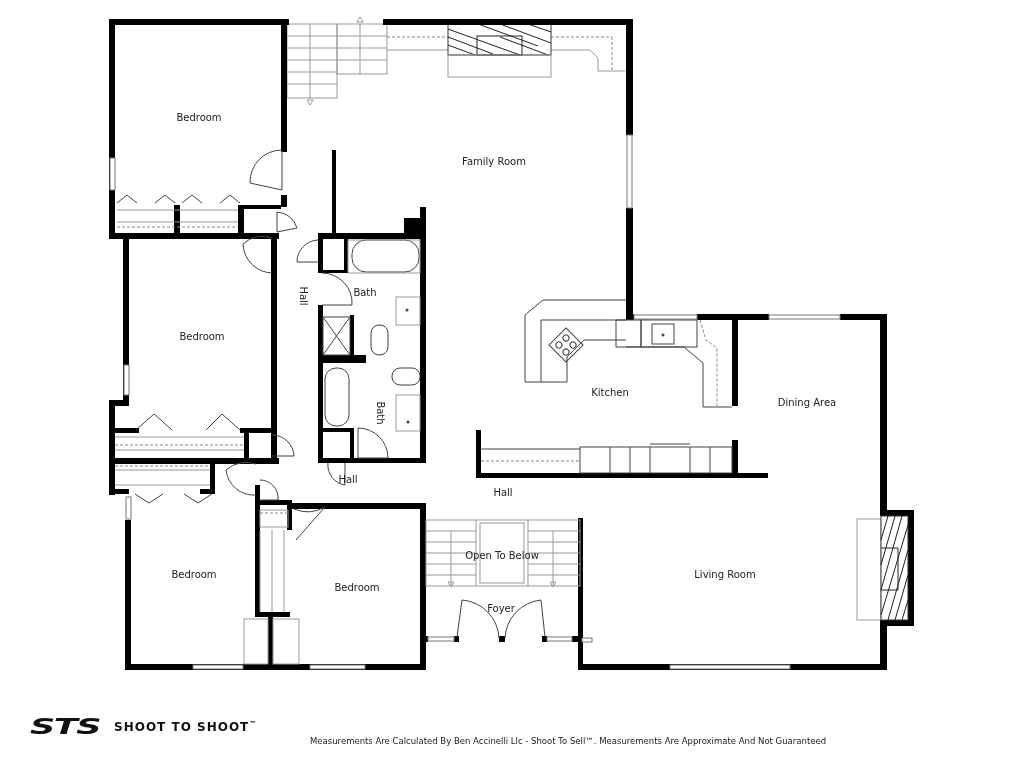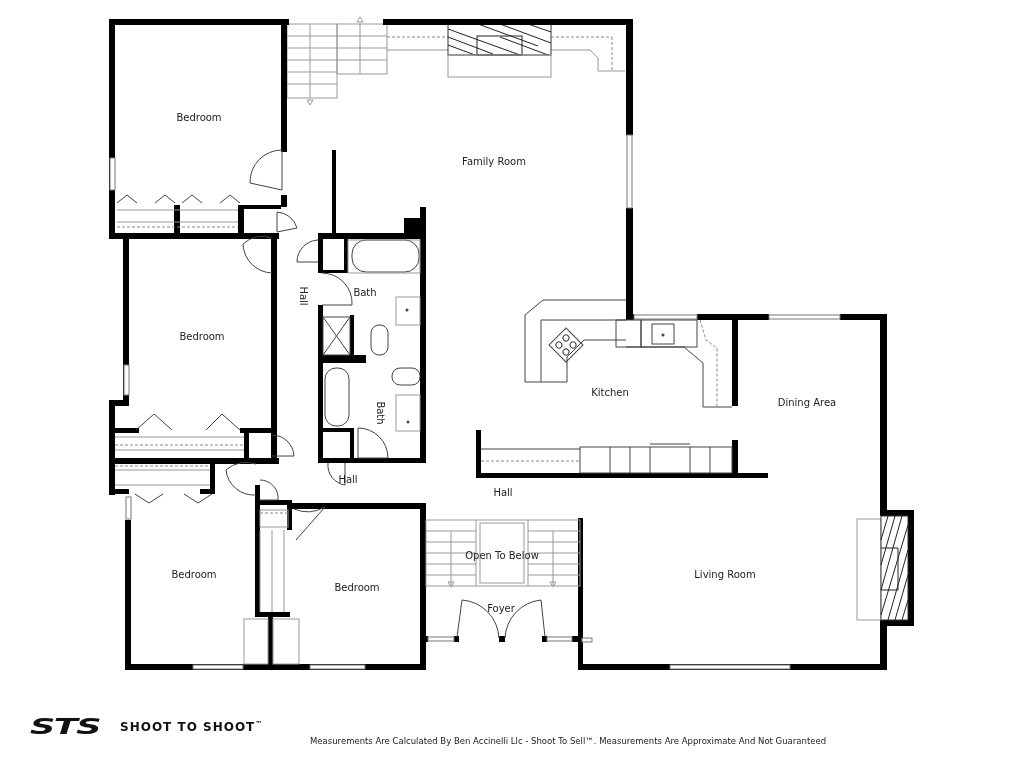--- a/index.html
+++ b/index.html
@@ -4,21 +4,21 @@
 <style>
   html, body { margin: 0; padding: 0; background: #ffffff; }
   body { width: 1024px; height: 768px; position: relative; overflow: hidden; font-family: "DejaVu Sans", sans-serif; }
   #plan { position: absolute; left: 0; top: 0; width: 1024px; height: 768px; }
   .wall { fill: #000; }
   .thin { stroke: #444; stroke-width: 1; fill: none; }
   .grey { stroke: #999; stroke-width: 1; fill: none; }
   .dash { stroke: #888; stroke-width: 1; fill: none; stroke-dasharray: 3 2; }
   .win { fill: #fff; stroke: #777; stroke-width: 1; }
   .room-label { font-family: "DejaVu Sans", sans-serif; font-size: 10px; fill: #222; }
-  .footer-logo { position: absolute; left: 30px; top: 714px; display: flex; align-items: center; gap: 28px; }
+  .footer-logo { position: absolute; left: 30px; top: 714px; display: flex; align-items: center; gap: 22px; }
   .sts-mark { font-family: "DejaVu Sans", sans-serif; font-weight: 900; font-size: 22px; letter-spacing: -1px; color: #111; transform: scaleX(1.6); transform-origin: left center; width: 62px; display: inline-block; font-style: italic; }
   .sts-name { font-family: "DejaVu Sans", sans-serif; font-weight: bold; font-size: 12px; letter-spacing: 1px; color: #111; }
   .sts-tm { font-size: 7px; vertical-align: super; }
   .disclaimer { position: absolute; left: 278px; top: 736px; font-family: "DejaVu Sans", sans-serif; font-size: 8.5px; color: #222; white-space: nowrap; padding-left: 32px; }
 </style>
 </head>
 <body>
 
 <svg id="plan" viewBox="0 0 1024 768" xmlns="http://www.w3.org/2000/svg">
 

